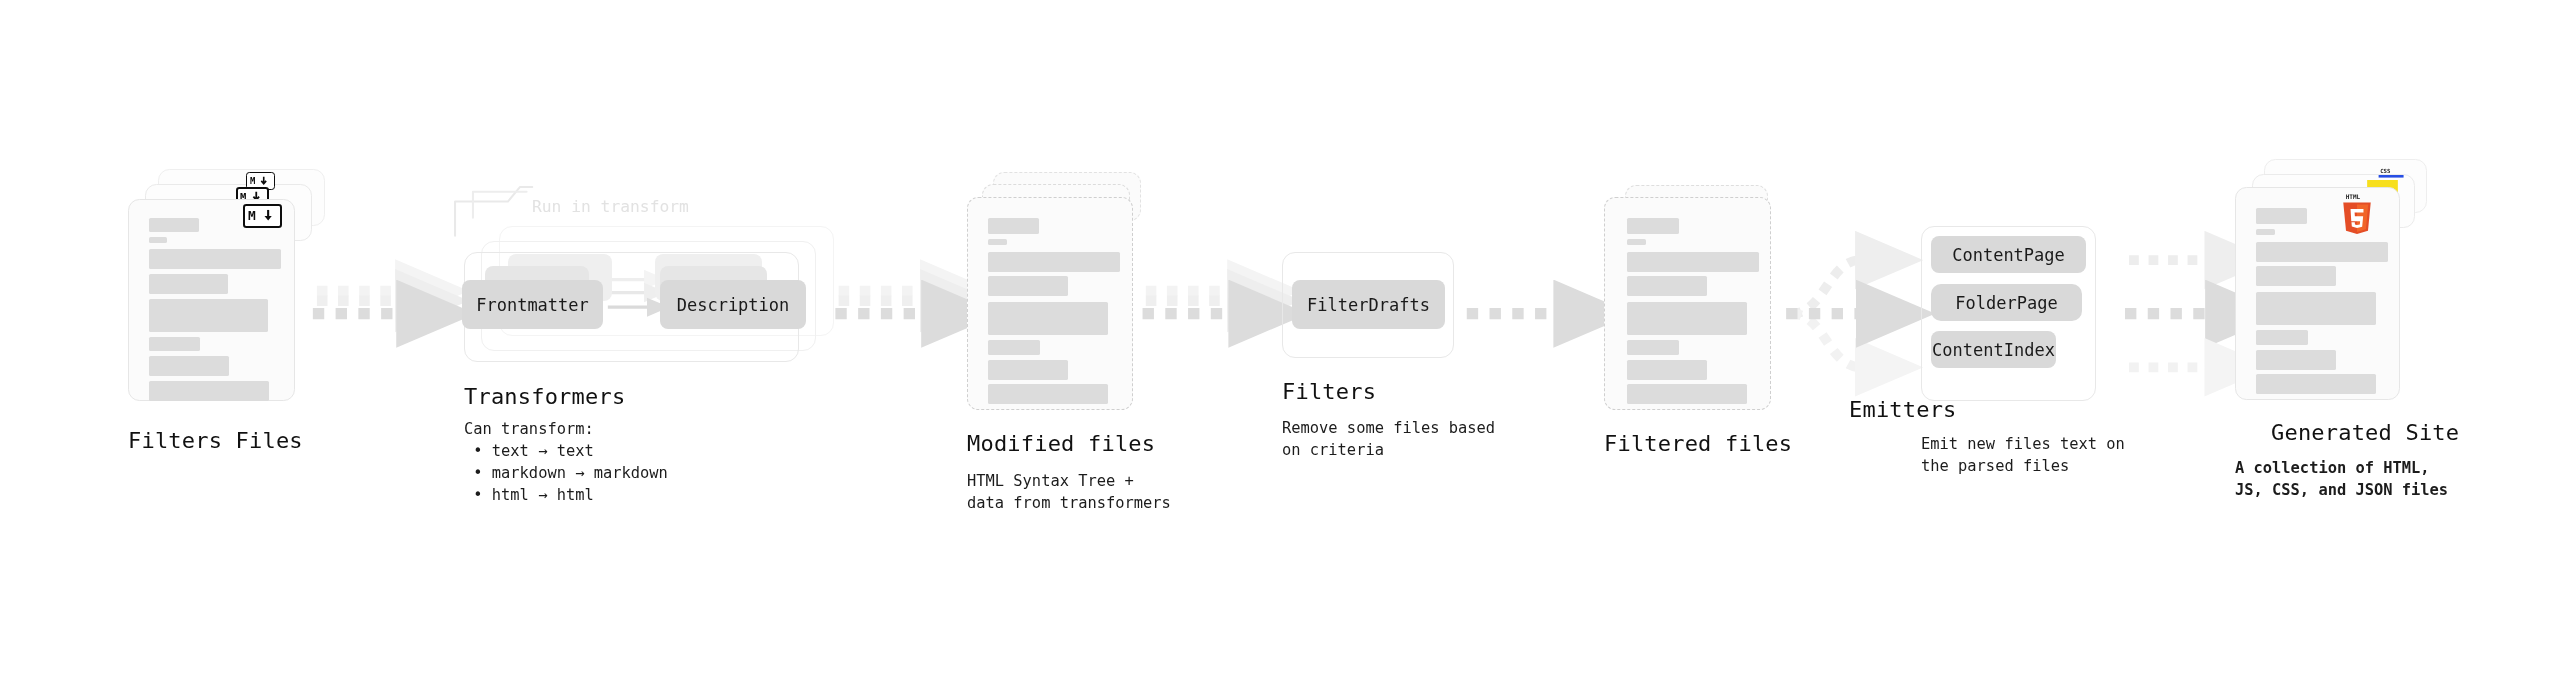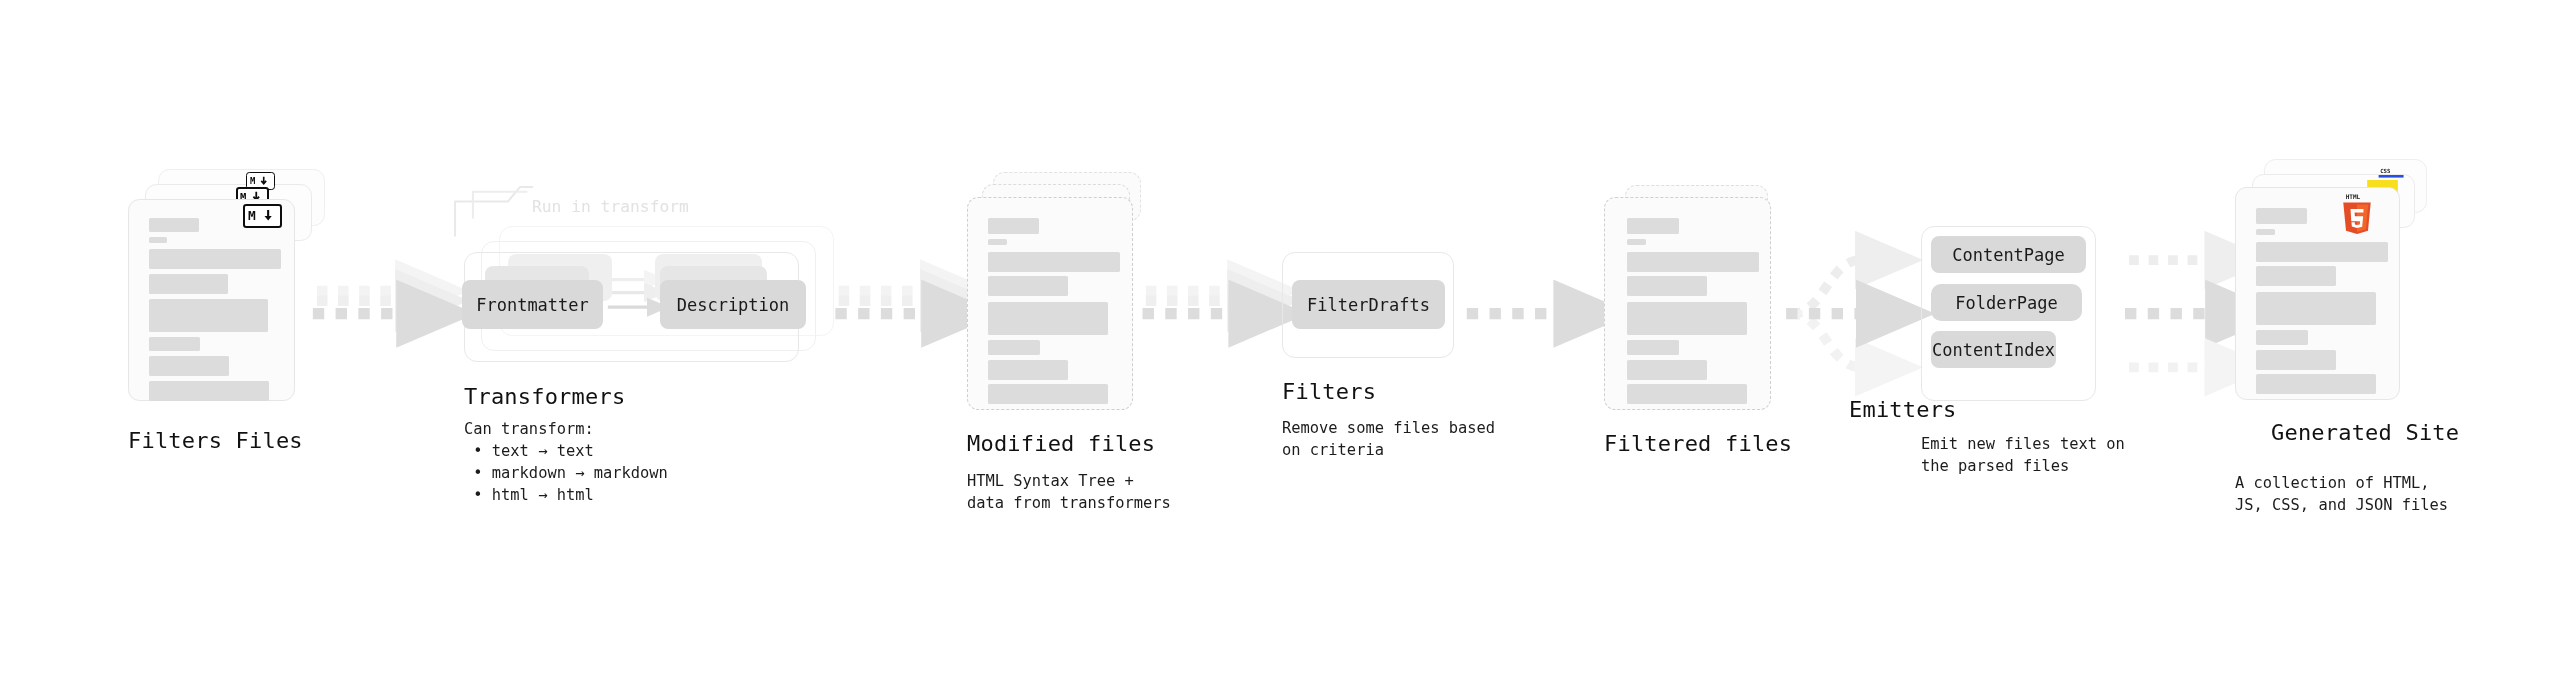--- a/index.html
+++ b/index.html
@@ -337,18 +337,18 @@
     <div class="badge" style="left:2340px; top:192px; width:34px; height:42px;">
       <svg width="34" height="42" viewBox="0 0 42 52">
         <text x="7" y="9" font-family="DejaVu Sans Mono, monospace" font-size="7.5" font-weight="bold" fill="#1a1a1a">HTML</text>
         <path d="M4,13 L7.4,48 L21,52 L34.6,48 L38,13 z" fill="#e44d26"></path>
         <path d="M21,15.5 L21,49.5 L32,46.2 L34.9,15.5 z" fill="#f16529"></path>
         <path d="M13,21 h16 v4.5 h-11 l0.4,4.5 h10.2 l-1.2,13 L21,44.5 l-6.4,-1.9 l-0.45,-5 h4.1 l0.22,2.6 L21,41 l3.5,-0.8 l0.37,-4.1 H13.9 z" fill="#ffffff"></path>
       </svg>
     </div>
 
     <div class="sec-title" style="left:2235px; top:420px;margin-left:36px;">Generated Site</div>
-    <div class="sec-desc" style="left:2235px; top:472px;">A collection of HTML,
+    <div class="sec-desc" style="left:2235px; top:457px;font-weight:bold;">A collection of HTML,
 JS, CSS, and JSON files</div>
   </div>
 
 </div>
 
 
 </body></html>

